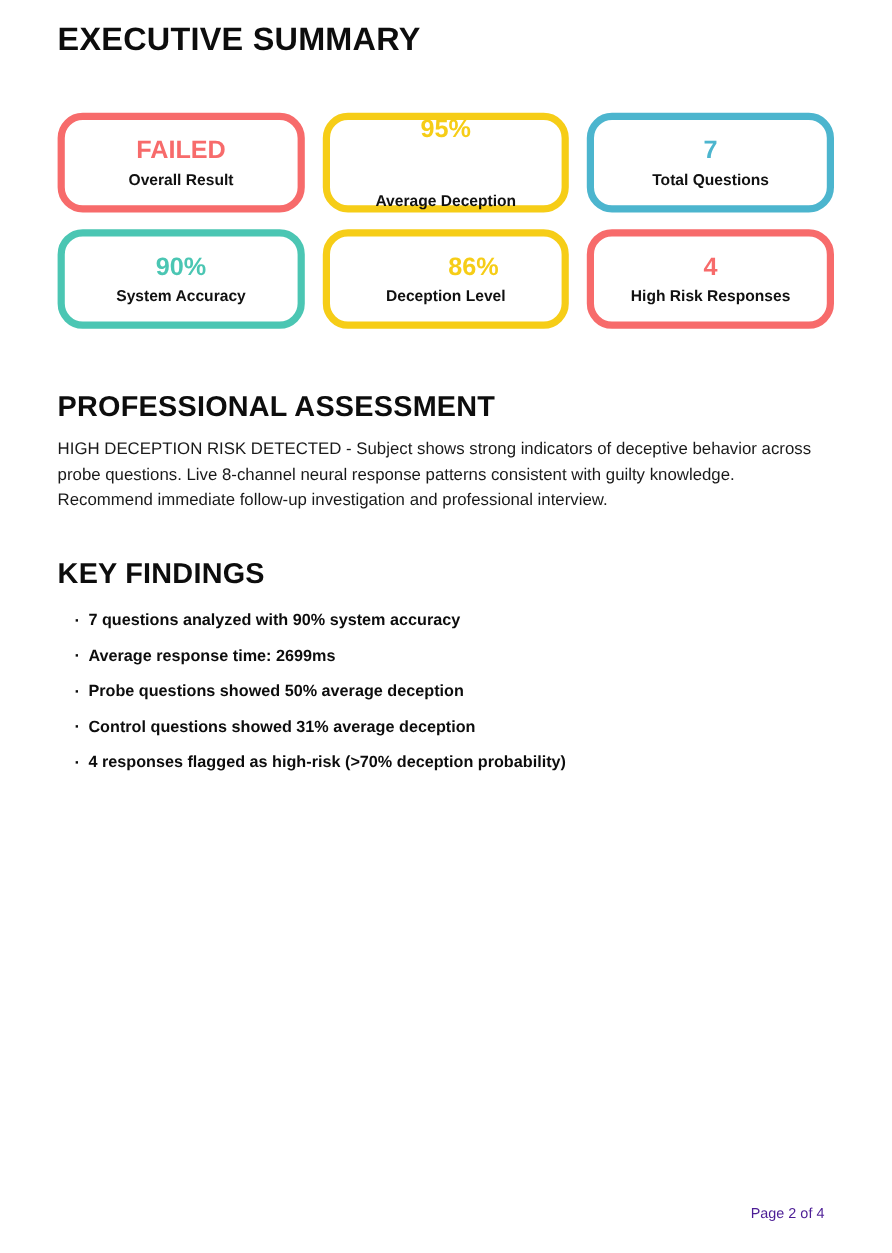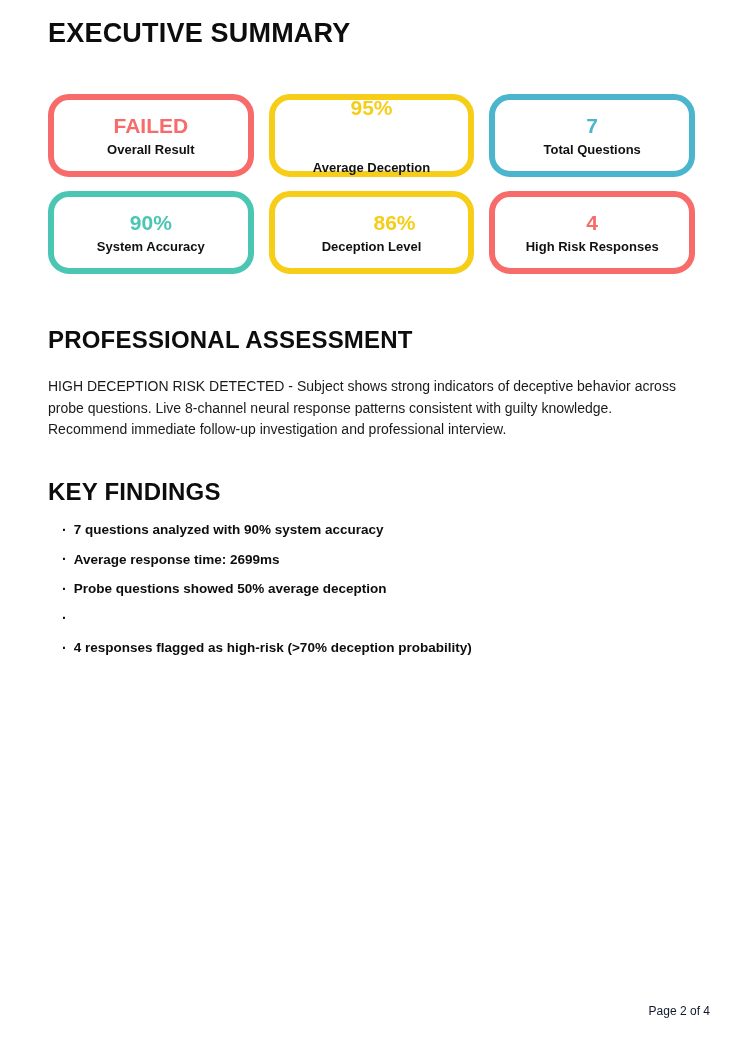--- a/index.html
+++ b/index.html
@@ -55,21 +55,21 @@
     line-height: 1;
   }
   .section-heading {
     font-size: 24px;
     font-weight: 700;
     color: #0d0d0d;
     letter-spacing: 0.2px;
   }
   .assessment-heading { margin-top: 52px; }
   .assessment-body {
-    margin-top: 22px;
+    margin-top: 9px;
     font-size: 14px;
     font-weight: 400;
     line-height: 21.5px;
     color: #1a1a1a;
     max-width: 650px;
   }
   .findings-heading { margin-top: 37px; }
   .findings-list {
     margin-top: 17px;
     list-style: none;
@@ -84,25 +84,25 @@
     display: flex;
     align-items: center;
   }
   .finding-marker {
     font-weight: 700;
     margin-right: 7px;
     font-size: 14px;
   }
   .page-footer {
     position: absolute;
-    right: 33px;
+    right: 56px;
     bottom: 26px;
     font-size: 12px;
     font-weight: 400;
-    color: #0f172a;
+    color: #4c1d95;
   }
 </style>
 </head>
 <body>
 
 <div class="page">
 
   <h1 class="page-title">EXECUTIVE SUMMARY</h1>
 
   <div class="stats-grid">
@@ -152,20 +152,21 @@
     <li>
       <span class="finding-marker">·</span>
       <span>Average response time: 2699ms</span>
     </li>
     <li>
       <span class="finding-marker">·</span>
       <span>Probe questions showed 50% average deception</span>
     </li>
     <li>
       <span class="finding-marker">·</span>
+      <span>Control questions showed 31% average deception</span>
     </li>
     <li>
       <span class="finding-marker">·</span>
       <span>4 responses flagged as high-risk (&gt;70% deception probability)</span>
     </li>
   </ul>
 
   <div class="page-footer">Page 2 of 4</div>
 
 </div>

